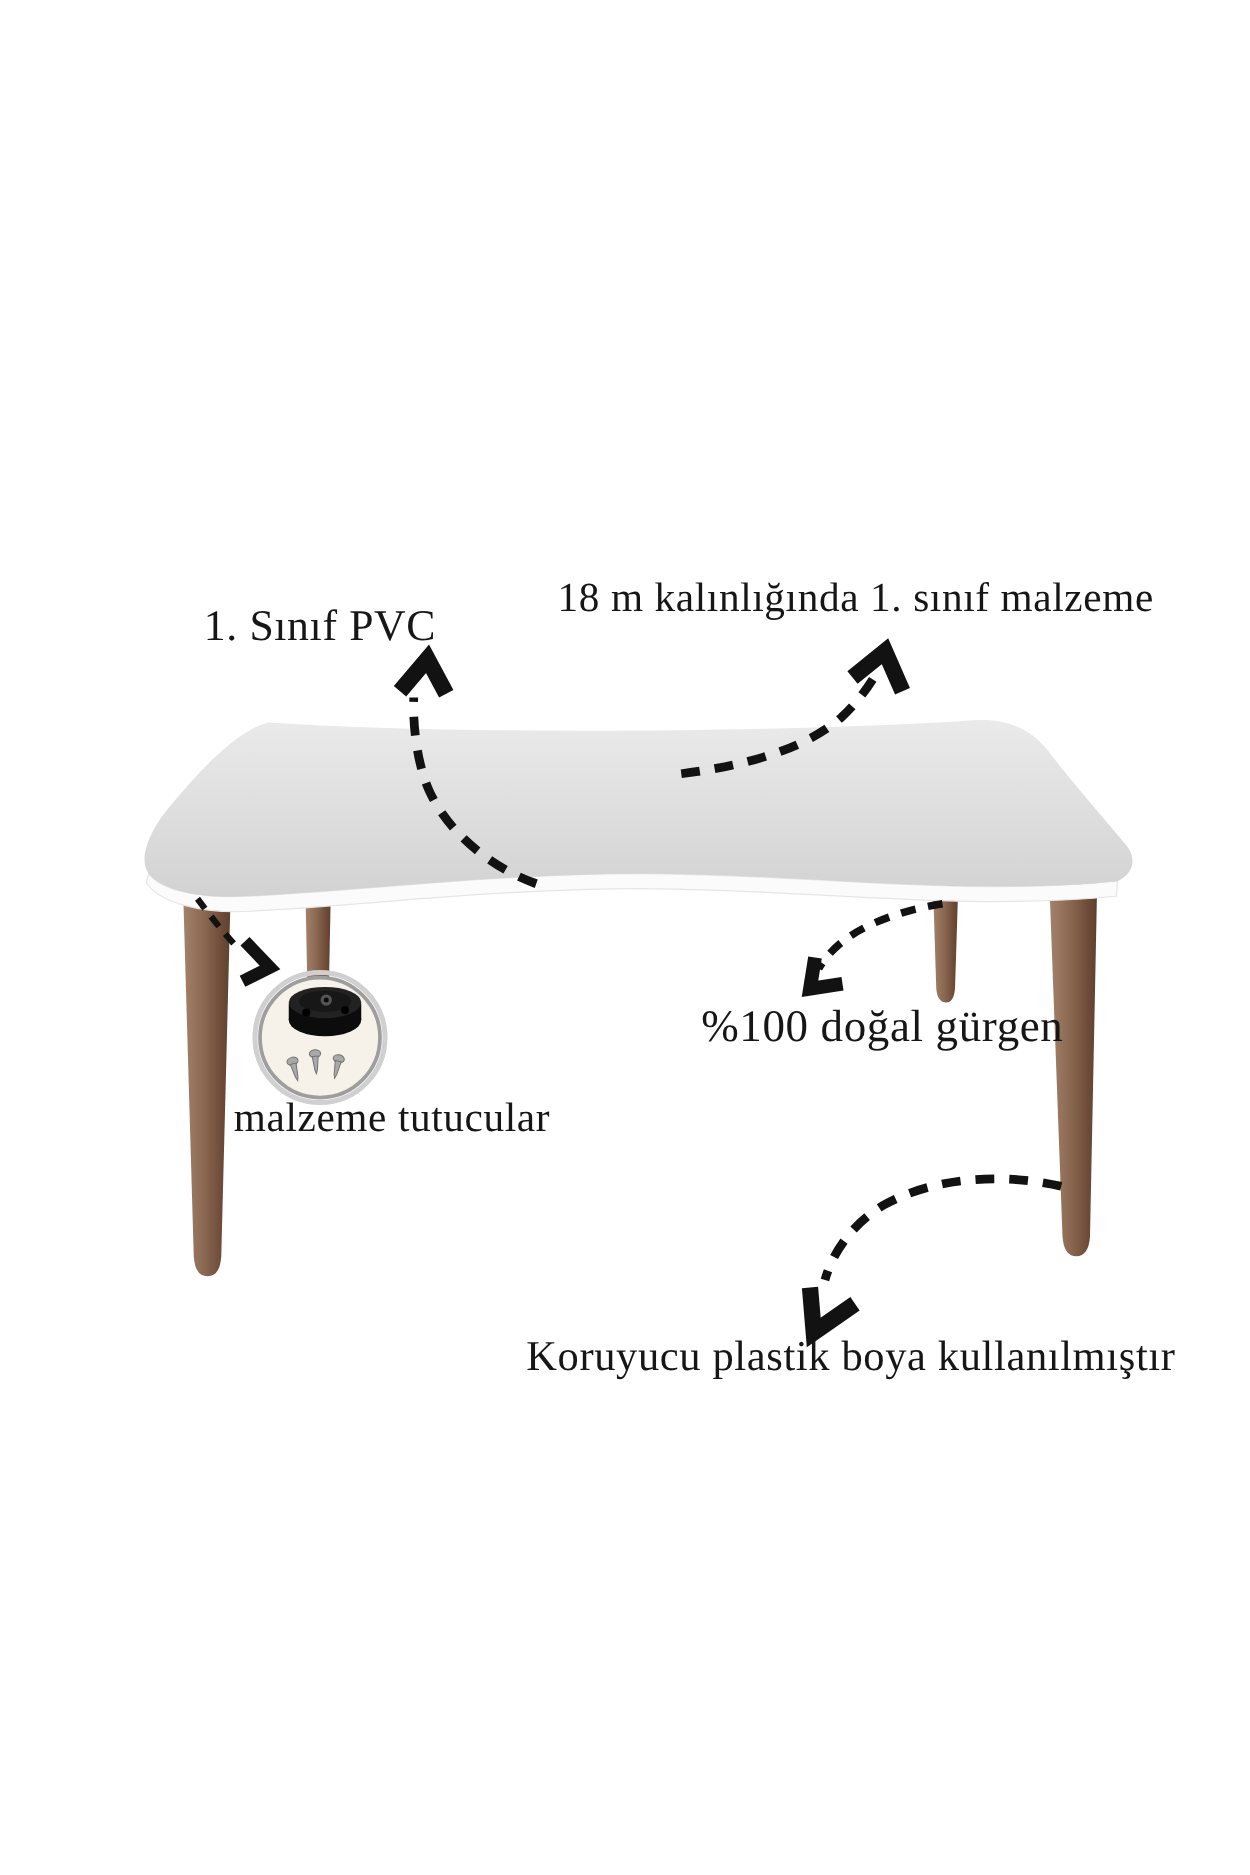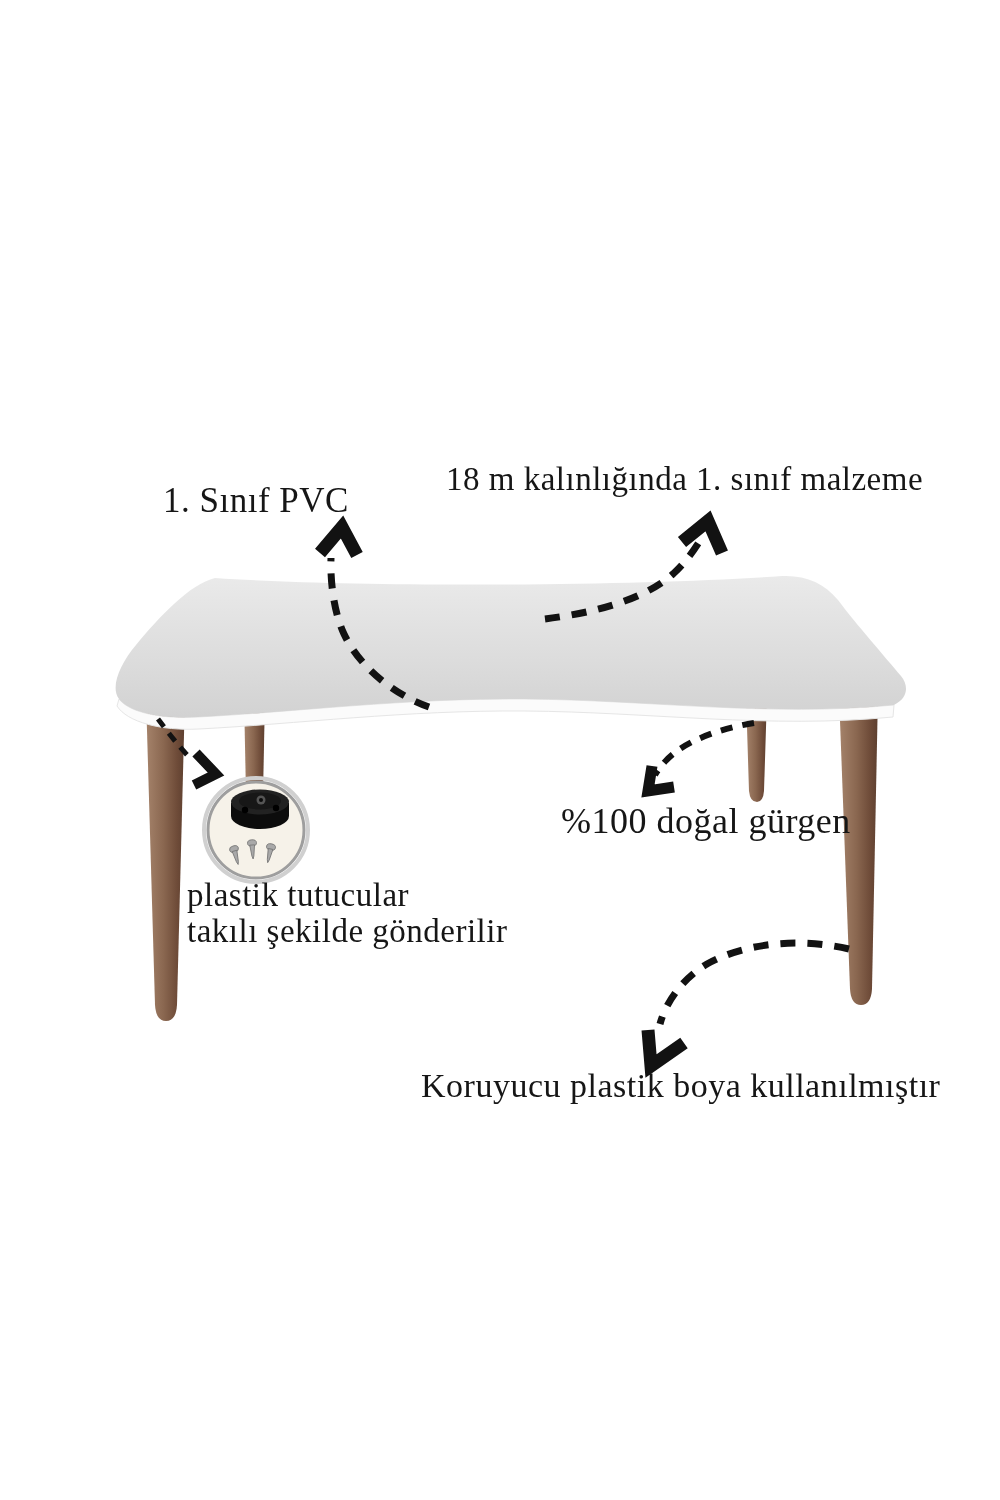--- a/index.html
+++ b/index.html
@@ -120,19 +120,18 @@
     </g>
   </svg>
 
   <div class="label label-pvc">1. Sınıf PVC</div>
 
   <div class="label label-material">18 m kalınlığında 1. sınıf malzeme</div>
 
   <div class="label label-wood">%100 doğal gürgen</div>
 
   <div class="label label-holders">
-    <span>plastik tutucular</span>
-    <span>takılı şekilde gönderilir</span>
+    <span>malzeme tutucular</span>
   </div>
 
   <div class="label label-varnish">Koruyucu plastik boya kullanılmıştır</div>
 
 </div>
 
 </body></html>

